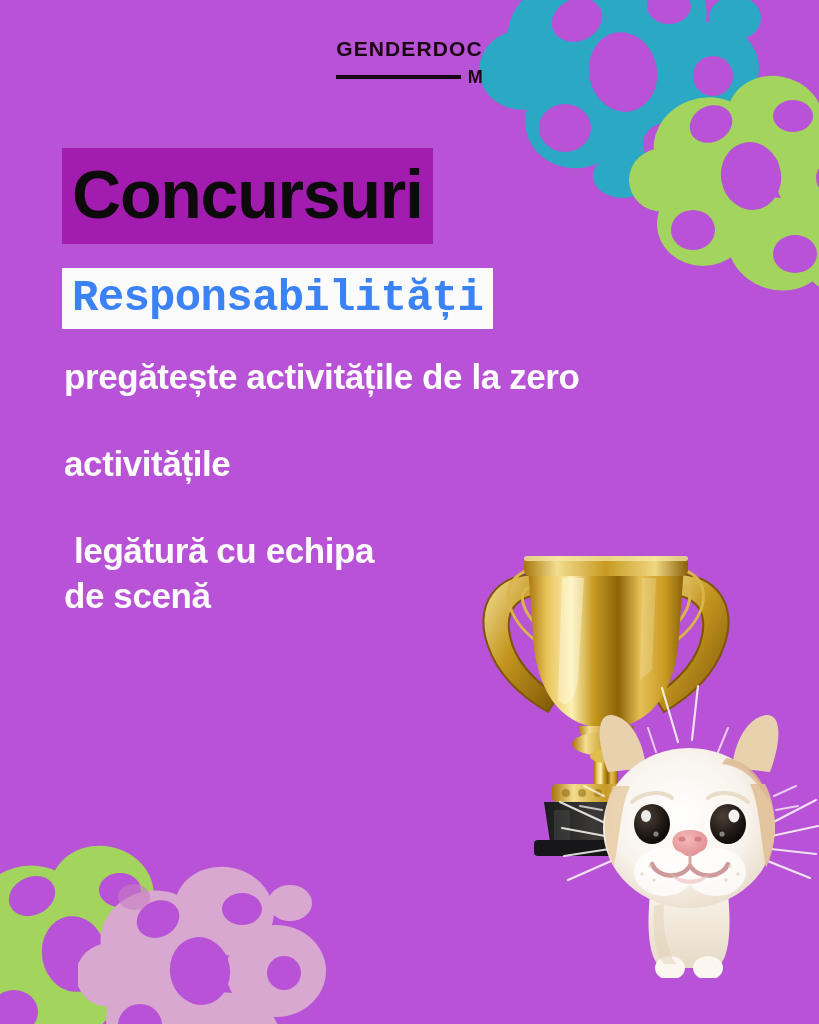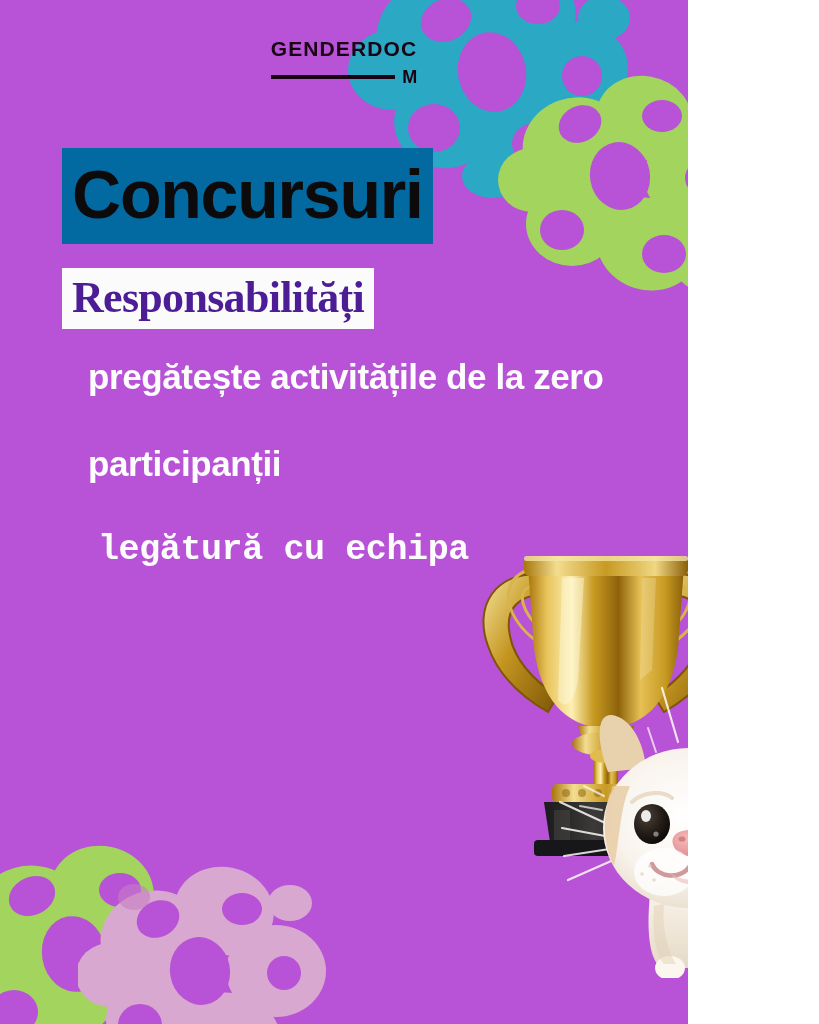--- a/index.html
+++ b/index.html
@@ -2,21 +2,21 @@
 <html><head>
 <meta charset="utf-8">
 <style>
   html, body {
     margin: 0;
     padding: 0;
     background: #ffffff;
   }
   #poster {
     position: relative;
-    width: 688px;
+    width: 819px;
     height: 1024px;
     overflow: hidden;
     background: #b852d6;
     font-family: "Liberation Sans", sans-serif;
   }
 
   
   .deco { position: absolute; pointer-events: none; }
 
   #deco-teal-flower { top: -42px; right: 46px; width: 300px; height: 260px; }
@@ -61,21 +61,21 @@
     font-size: 18px;
     color: #1a0414;
     line-height: 1;
   }
 
   
   #title-box {
     position: absolute;
     left: 62px;
     top: 148px;
-    background: #0369a1;
+    background: #a21caf;
     padding: 6px 10px 10px 10px;
     box-sizing: border-box;
   }
   #title-text {
     font-family: "Liberation Sans", sans-serif;
     font-weight: bold;
     font-size: 68px;
     line-height: 80px;
     color: #0d0a0c;
     letter-spacing: -1.2px;
@@ -84,25 +84,25 @@
 
   #subtitle-box {
     position: absolute;
     left: 62px;
     top: 268px;
     background: #fbfbfb;
     padding: 3px 10px 4px 10px;
     box-sizing: border-box;
   }
   #subtitle-text {
-    font-family: Liberation Serif, serif;
+    font-family: Liberation Mono, monospace;
     font-weight: bold;
     font-size: 44px;
     line-height: 54px;
-    color: #4c1d95;
+    color: #3b82f6;
     letter-spacing: -0.7px;
     white-space: nowrap;
   }
 
   
   #resp-list {
     position: absolute;
     left: 64px;
     top: 354px;
     width: 700px;
@@ -111,23 +111,22 @@
     margin-bottom: 42px;
   }
   .resp-line {
     font-family: "Liberation Sans", sans-serif;
     font-weight: bold;
     font-size: 35px;
     line-height: 45px;
     color: #fdfdfd;
     letter-spacing: -0.4px;
     white-space: nowrap;
-    margin-left: 24px;
-  }
-  .resp-line.indented { padding-left: 10px; font-family: Liberation Mono, monospace; }
+  }
+  .resp-line.indented { padding-left: 10px; }
 
   
   #trophy {
     position: absolute;
     left: 466px;
     top: 530px;
     width: 280px;
     height: 330px;
   }
 
@@ -253,25 +252,26 @@
   <div id="resp-list">
 
     <div class="resp-item">
       <div class="resp-line">pregătește activitățile de la zero</div>
     </div>
 
     <div class="resp-item">
     </div>
 
     <div class="resp-item">
-      <div class="resp-line">participanții</div>
+      <div class="resp-line">activitățile</div>
     </div>
 
     <div class="resp-item">
       <div class="resp-line indented">legătură cu echipa</div>
+      <div class="resp-line">de scenă</div>
     </div>
 
   </div>
 
   <svg id="trophy" viewBox="0 0 280 330">
     <defs>
       <linearGradient id="goldCup" x1="0" y1="0" x2="1" y2="0">
         <stop offset="0%" stop-color="#a8760b"></stop>
         <stop offset="12%" stop-color="#e8c35a"></stop>
         <stop offset="28%" stop-color="#fdf0b4"></stop>

